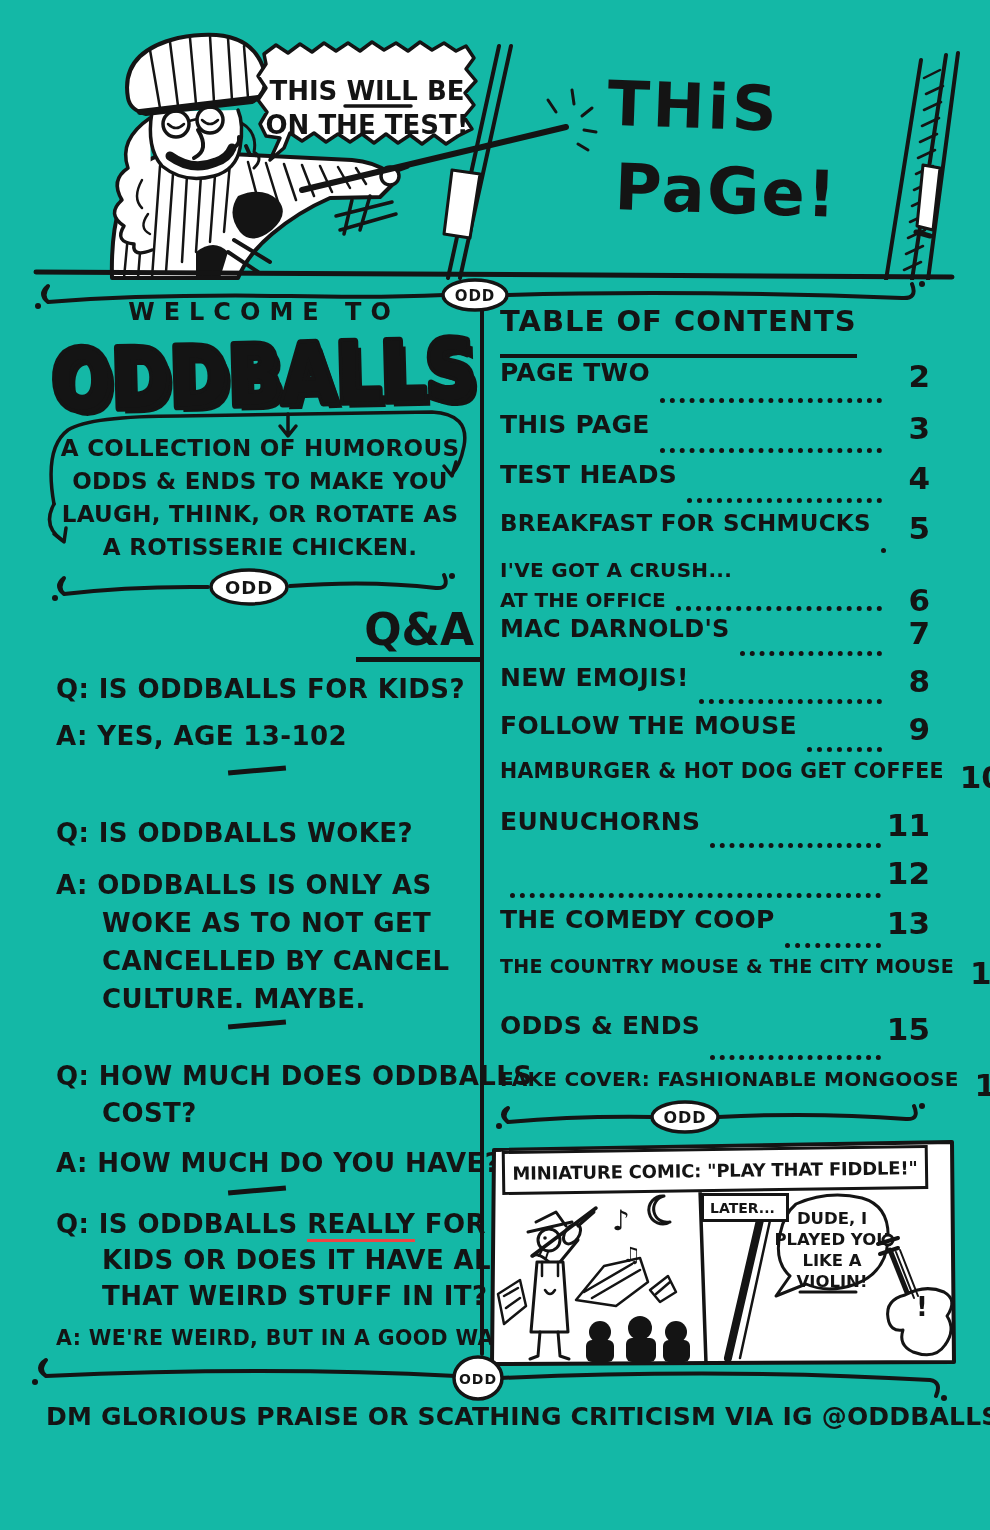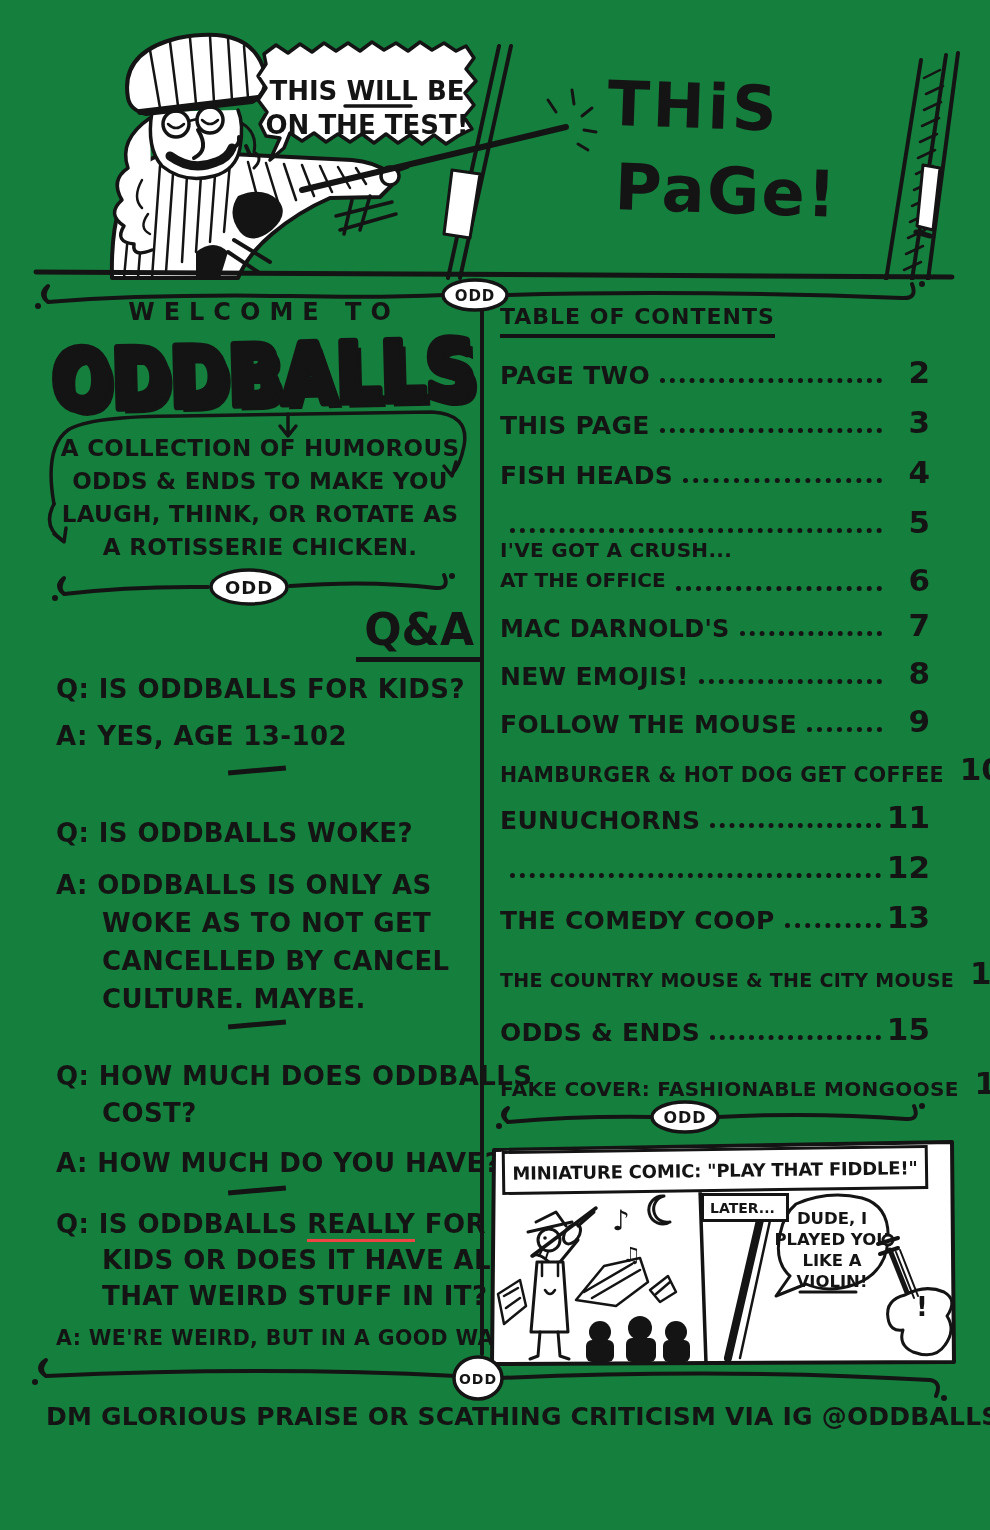--- a/index.html
+++ b/index.html
@@ -1,16 +1,16 @@
 <!DOCTYPE html>
 <html><head>
 <meta charset="utf-8">
 <style>
   html,body{margin:0;padding:0;background:#888;}
-  .page{position:relative;width:990px;height:1530px;background:#15803d;overflow:hidden;
+  .page{position:relative;width:990px;height:1530px;background:#14b8a6;overflow:hidden;
         font-family:"DejaVu Sans",sans-serif;color:#141414;}
   .abs{position:absolute;}
   svg{display:block;}
   svg text{font-family:"DejaVu Sans",sans-serif;font-weight:bold;fill:#141414;}
   .ink{stroke:#141414;fill:none;stroke-linecap:round;stroke-linejoin:round;}
   .fillw{fill:#ffffff;}
   .fillb{fill:#141414;stroke:none;}
 
   
   .welcome{position:absolute;left:46px;top:298px;width:436px;text-align:center;
@@ -22,23 +22,23 @@
     border-bottom:5px solid #141414;padding:0 8px 2px 8px;}
   .qline{position:absolute;left:56px;font-size:26px;font-weight:bold;
     letter-spacing:.4px;white-space:nowrap;line-height:37px;}
   .qline .cont{padding-left:46px;}
   .u{border-bottom:3px solid #ef4444;}
   .adash{position:absolute;left:228px;width:58px;border-top:5px solid #141414;
     transform:rotate(-5deg);}
 
   
   .toc{position:absolute;left:500px;top:304px;width:430px;}
-  .toc-head span{display:inline-block;font-size:22px;font-weight:bold;letter-spacing:1px;
-    border-bottom:4px solid #141414;padding-bottom:5px;text-align:center;}
-  .toc-row{display:flex;align-items:flex-end;font-weight:bold;}
+  .toc-head span{display:inline-block;font-size:29px;font-weight:bold;letter-spacing:1px;
+    border-bottom:4px solid #141414;padding-bottom:16px;text-align:center;}
+  .toc-row{display:flex;align-items:flex-start;font-weight:bold;}
   .toc-row .lbl{white-space:nowrap;letter-spacing:.3px;}
   .lead{flex:1;border-bottom:5px dotted #141414;margin:0 6px 7px 10px;align-self:flex-end;}
   .pageno{font-size:31px;min-width:42px;text-align:right;font-weight:bold;}
   .toc-multi{display:flex;flex-direction:column;justify-content:center;font-weight:bold;}
   .toc-multi .l1{font-size:20px;letter-spacing:.3px;}
   .toc-multi .l2row{display:flex;align-items:center;}
 
   
   .comic-banner{position:absolute;left:502px;top:1148px;width:420px;height:38px;
     background:#fff;border:3.5px solid #141414;display:flex;align-items:center;justify-content:center;
@@ -205,25 +205,26 @@
       <span class="lbl" style="font-size:25px">PAGE TWO</span>
         <span class="lead"></span>
         <span class="pageno">2</span>
     </div>
     <div class="toc-row" style="height:50px">
       <span class="lbl" style="font-size:25px">THIS PAGE</span>
         <span class="lead"></span>
         <span class="pageno">3</span>
     </div>
     <div class="toc-row" style="height:50px">
-      <span class="lbl" style="font-size:25px">FISH HEADS</span>
+      <span class="lbl" style="font-size:25px">TEST HEADS</span>
         <span class="lead"></span>
         <span class="pageno">4</span>
     </div>
     <div class="toc-row" style="height:50px">
+      <span class="lbl" style="font-size:23px">BREAKFAST FOR SCHMUCKS</span>
         <span class="lead"></span>
         <span class="pageno">5</span>
     </div>
     <div class="toc-multi" style="height:55px">
       <div class="l1">I'VE GOT A CRUSH...</div>
       <div class="l2row">
           <span class="lbl" style="font-size:20px">AT THE OFFICE</span>
           <span class="lead"></span>
           <span class="pageno">6</span>
         </div>

